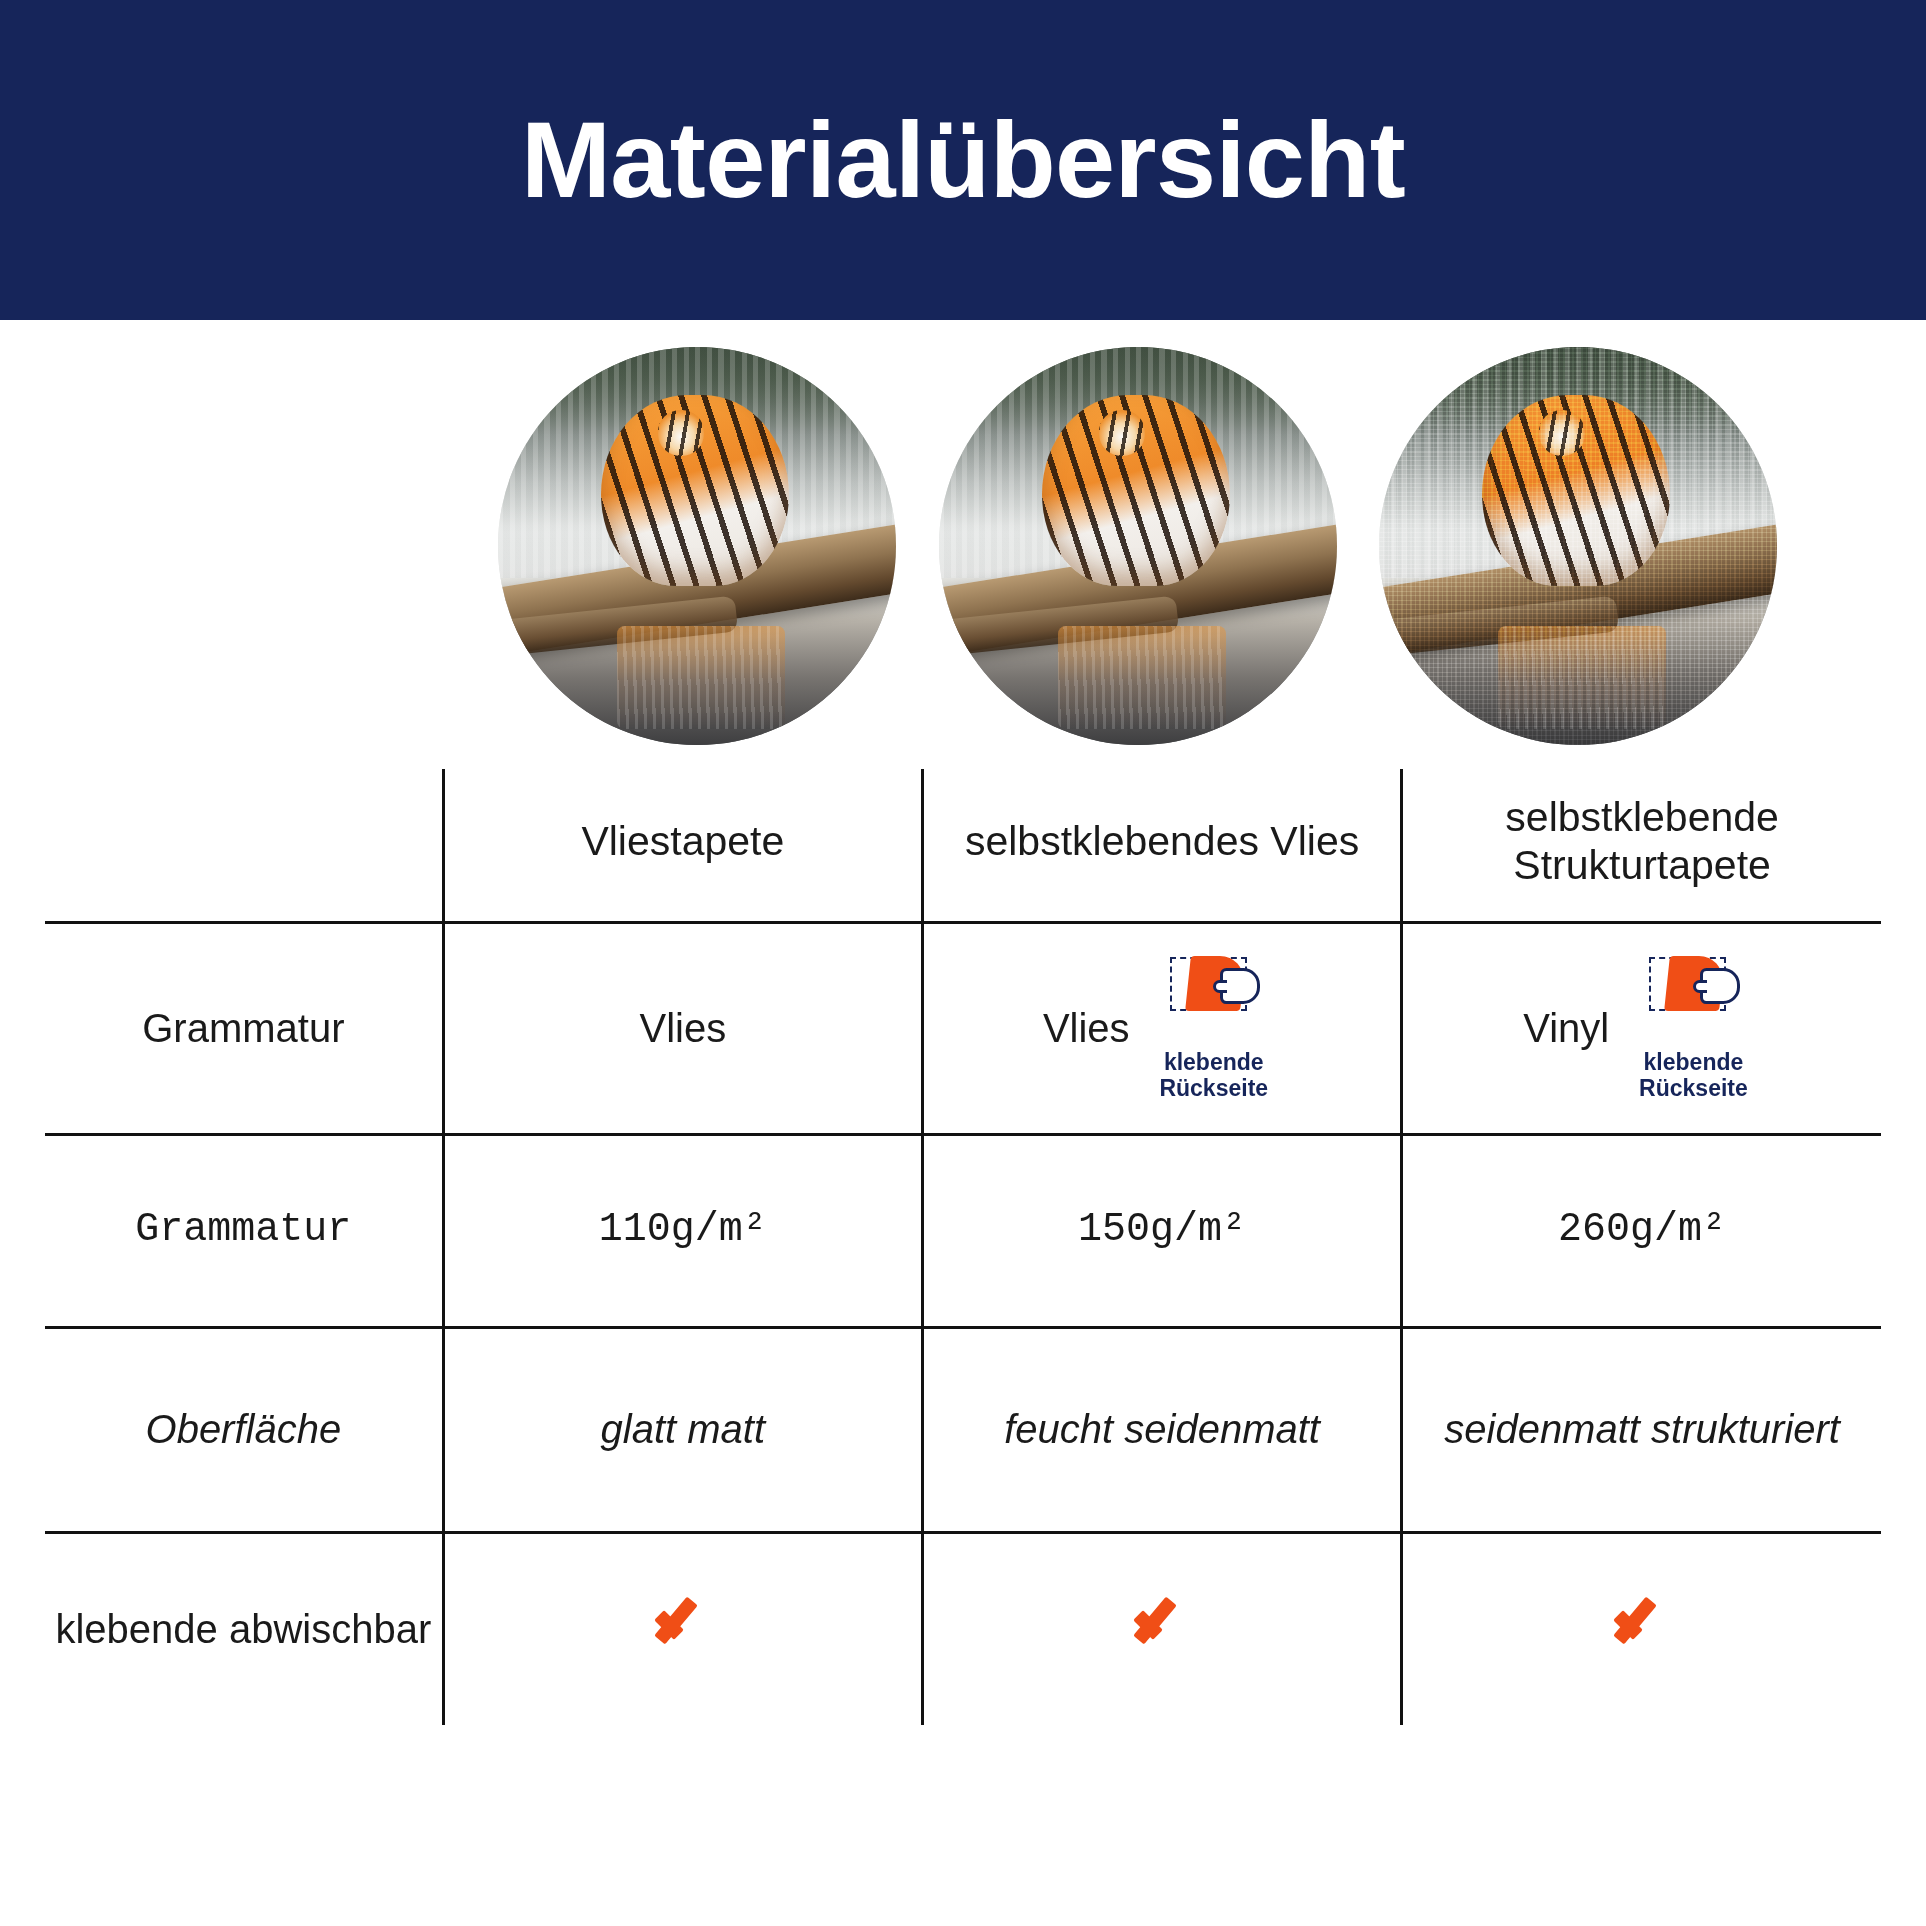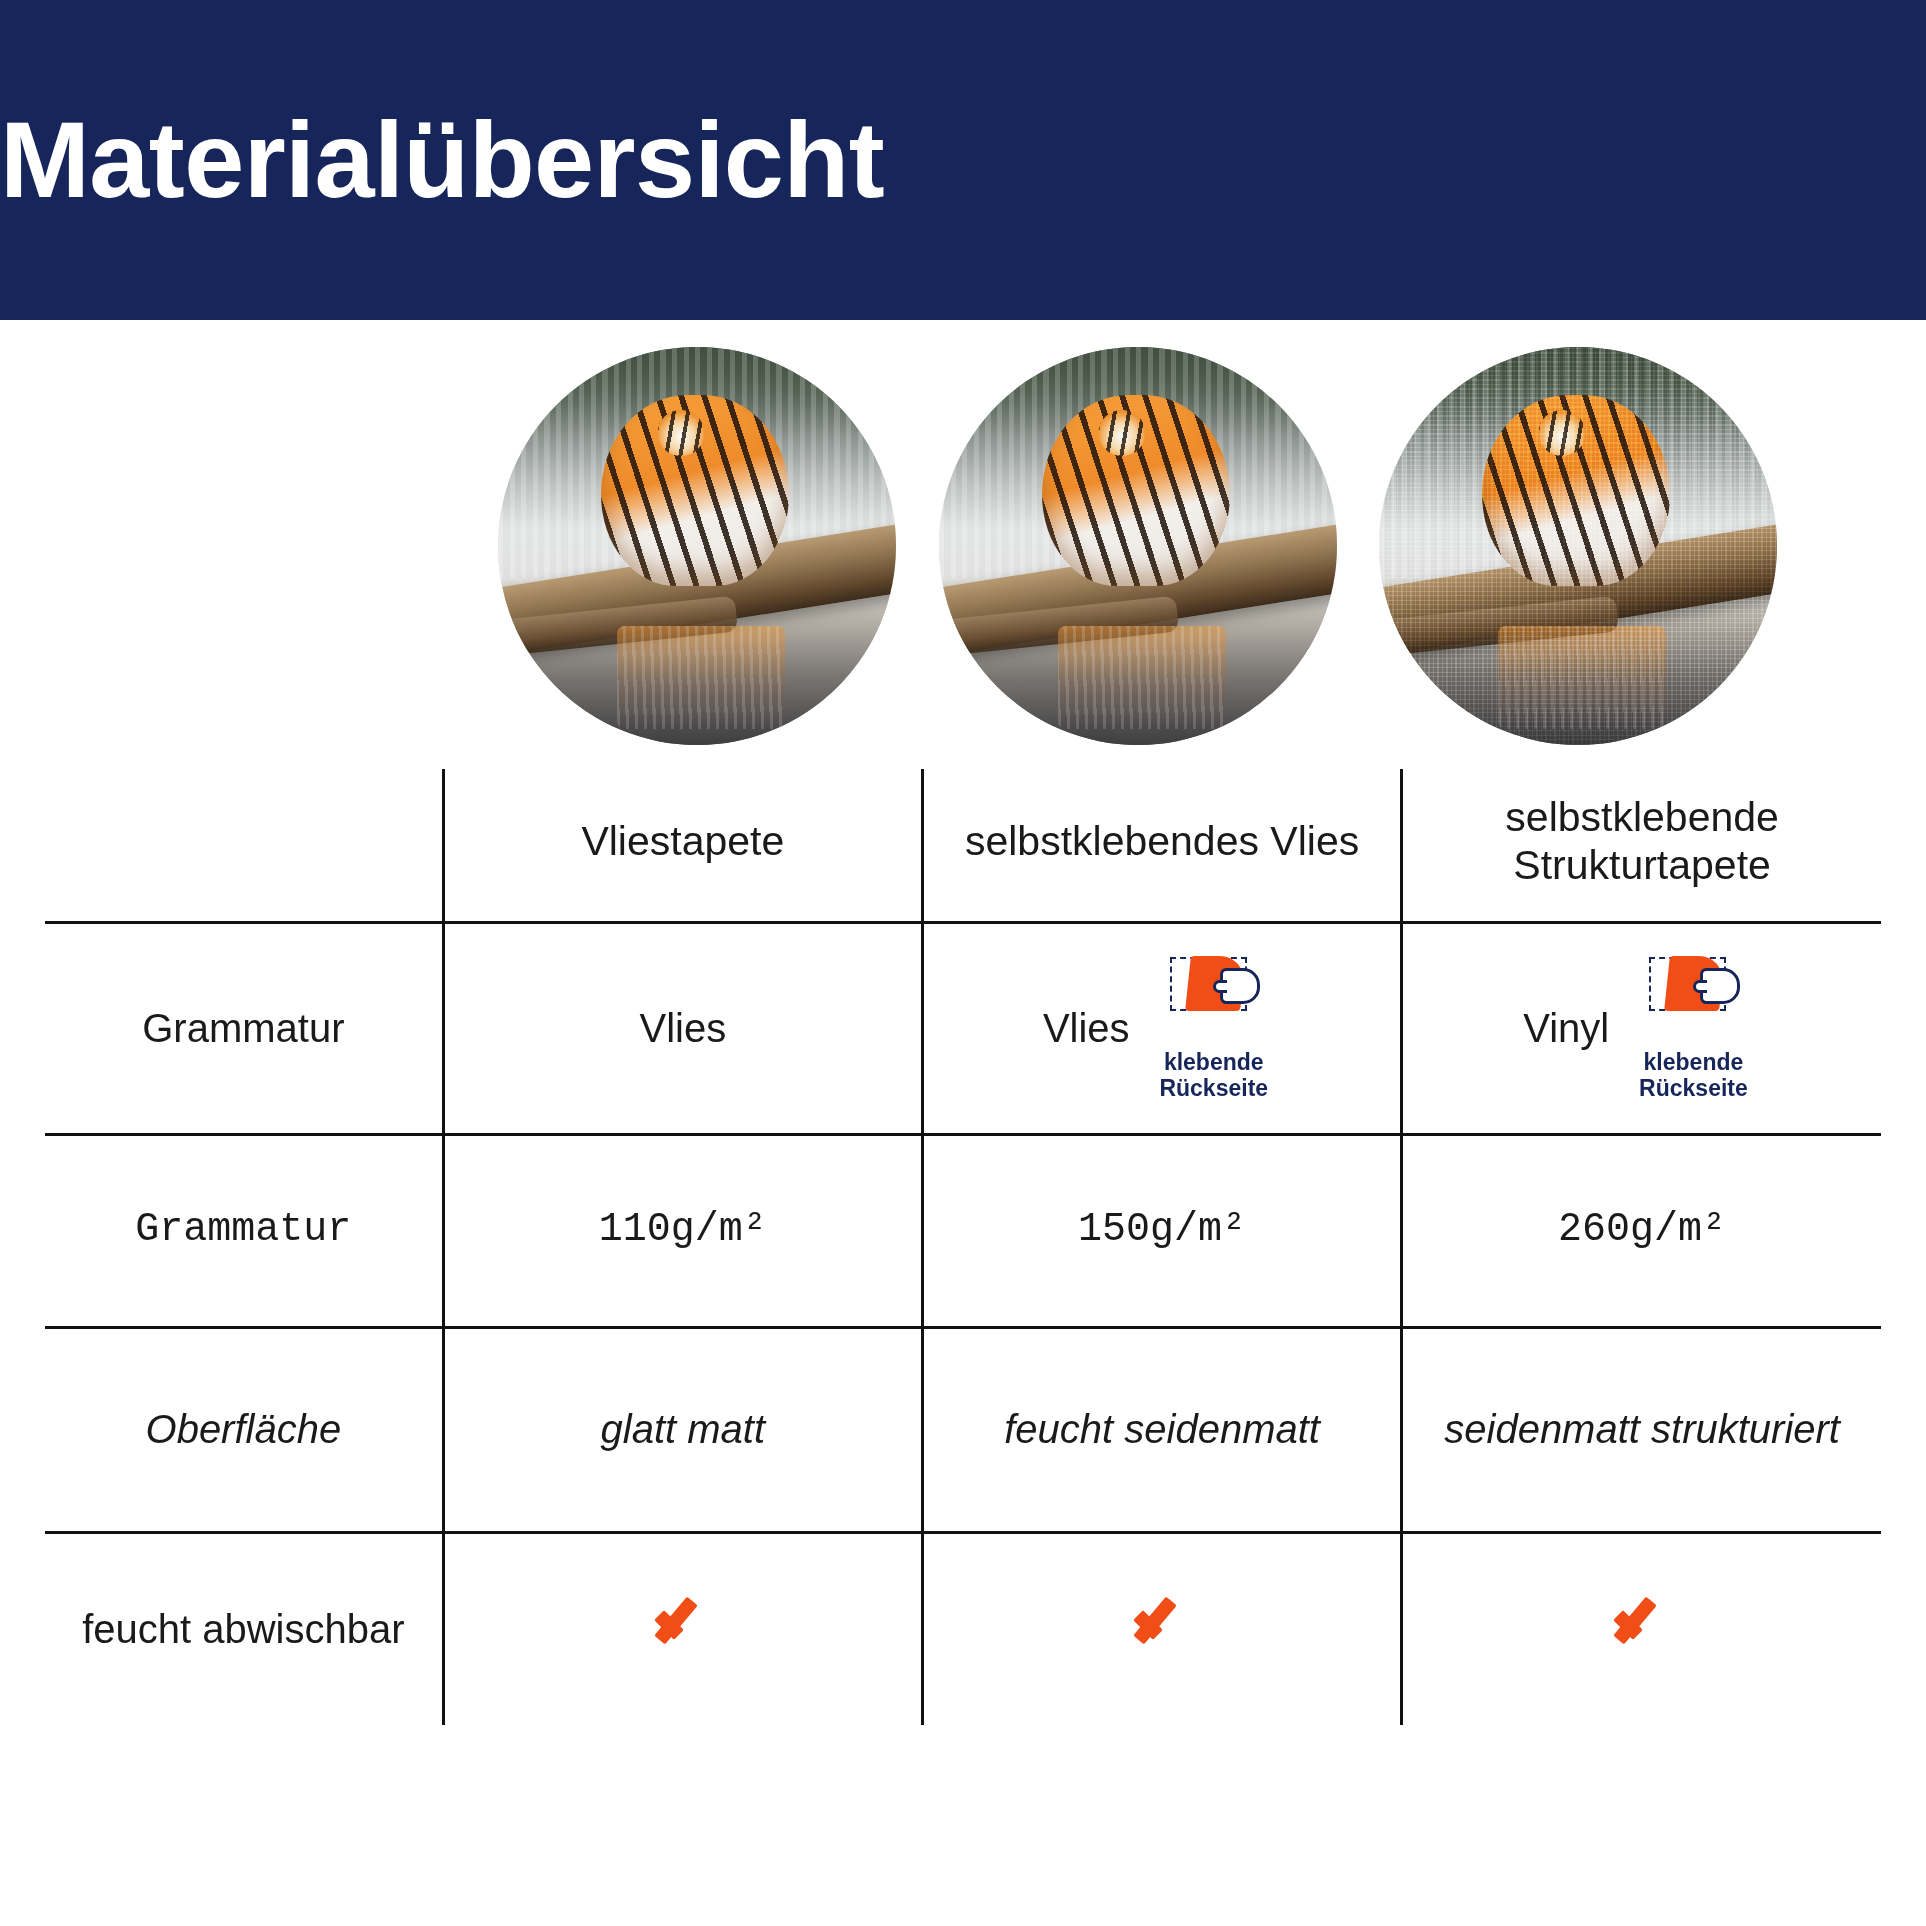--- a/index.html
+++ b/index.html
@@ -15,21 +15,21 @@
     overflow: hidden;
   }
 
   
   .header {
     width: 100%;
     height: 320px;
     background: #16255a;
     display: flex;
     align-items: center;
-    justify-content: flex-start;
+    justify-content: center;
     box-sizing: border-box;
   }
   .header-title {
     color: #ffffff;
     font-size: 108px;
     font-weight: bold;
     letter-spacing: -0.6px;
     line-height: 1;
     text-align: center;
   }
@@ -390,21 +390,21 @@
       </tr>
 
       <tr class="r-oberflaeche">
         <td class="rowlabel hline-t">Oberfläche</td>
         <td class="vline-l hline-t">glatt matt</td>
         <td class="vline-l hline-t">feucht seidenmatt</td>
         <td class="vline-l hline-t">seidenmatt strukturiert</td>
       </tr>
 
       <tr class="r-trocken">
-        <td class="rowlabel hline-t">feucht abwischbar</td>
+        <td class="rowlabel hline-t">klebende abwischbar</td>
         <td class="vline-l hline-t">
           <span class="check"></span>
         </td>
         <td class="vline-l hline-t">
           <span class="check"></span>
         </td>
         <td class="vline-l hline-t">
           <span class="check"></span>
         </td>
       </tr>

